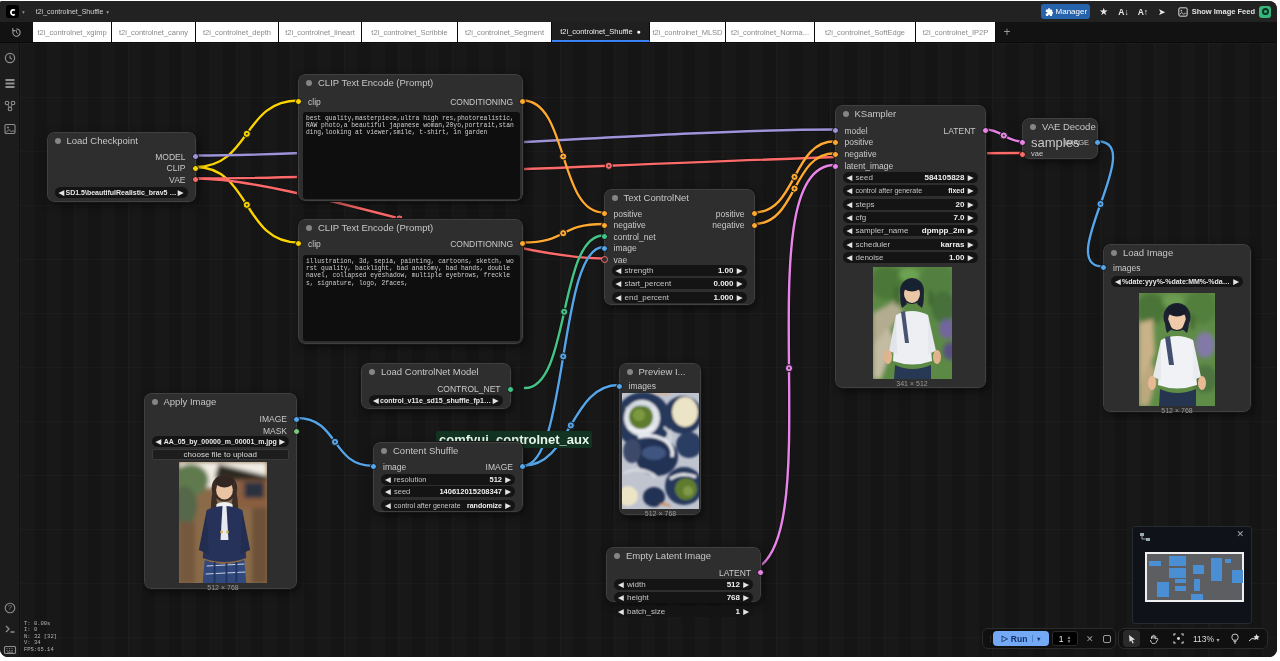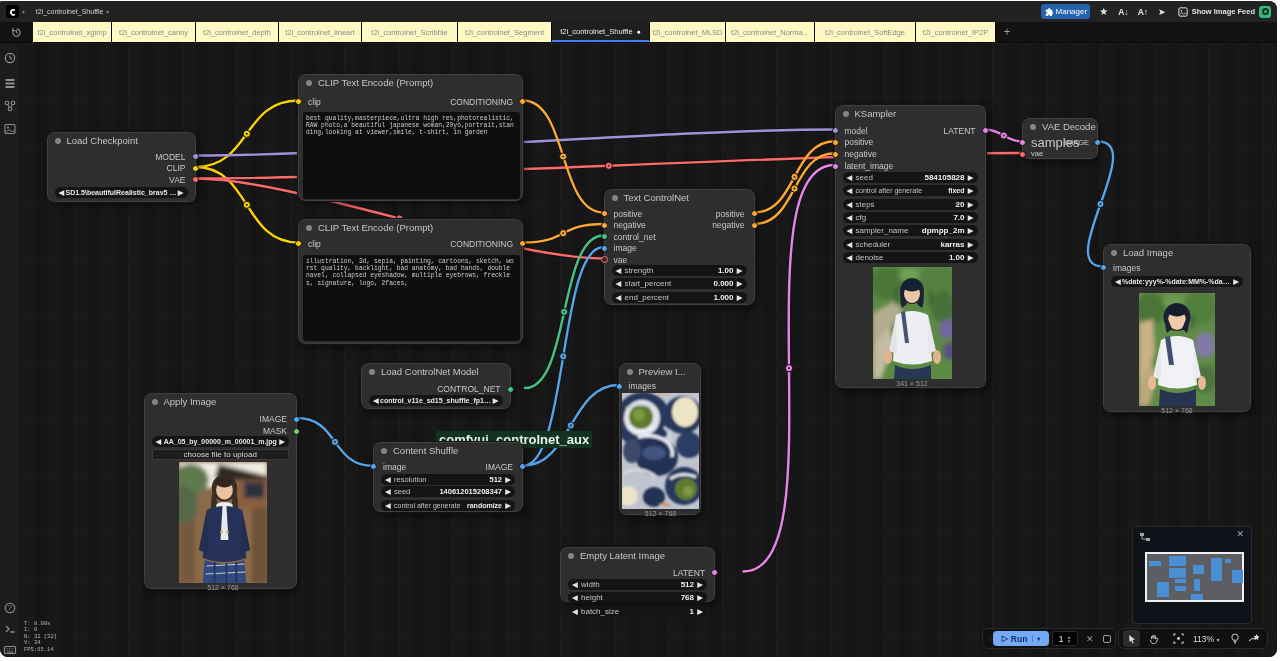--- a/index.html
+++ b/index.html
@@ -18,21 +18,21 @@
 .sl{position:absolute;font-size:8.5px;color:#c9c9c9;white-space:nowrap;line-height:8px}
 .w{position:absolute;left:7px;right:7px;height:11px;background:#141414;border-radius:6px;font-size:8px;line-height:11px;color:#c4c4c4;white-space:nowrap;overflow:hidden}
 .w .al{position:absolute;left:4px;top:0px;font-size:7.5px;color:#e4e4e4}
 .w .ar{position:absolute;right:4px;top:0px;font-size:7.5px;color:#e4e4e4}
 .w .l{position:absolute;left:13px}
 .w .v{position:absolute;right:13px;color:#efefef;font-weight:bold}
 .w .c{position:absolute;left:11px;right:11px;text-align:center;color:#e8e8e8;font-weight:bold;font-size:7px;overflow:hidden;text-overflow:ellipsis;white-space:nowrap}
 .ta{position:absolute;background:#0e0e0e;border-radius:3px;color:#cfcfcf;font-family:"Liberation Mono",monospace;font-size:6.3px;line-height:7.2px;padding:3px 3px;overflow:hidden;word-break:break-all;z-index:3}
 .cap{position:absolute;font-size:7px;color:#9a9a9a;text-align:center;line-height:8px}
 .img{position:absolute;z-index:3;overflow:hidden}
-.tab{height:100%;display:flex;align-items:center;justify-content:center;font-size:7.5px;color:#8a8a8a;background:#fef9c3;border-right:1px solid #0a0a0a;white-space:nowrap;overflow:hidden;padding:0 4px;position:relative}
+.tab{height:100%;display:flex;align-items:center;justify-content:center;font-size:7.5px;color:#8a8a8a;background:#ffffff;border-right:1px solid #0a0a0a;white-space:nowrap;overflow:hidden;padding:0 4px;position:relative}
 .tab.act{background:#1f1f1f;color:#ececec;border-bottom:2px solid #3b82f6}
 </style></head><body>
 <div id="app">
 
 <div id="menubar">
 <div style="width:13px;height:13px;background:#000;border-radius:3px;margin-left:6px;position:relative">
  <svg width="13" height="13" viewBox="0 0 16 16">
           <path d="M11.5 4.6 C10 3.2 7 3.4 5.8 5.2 C4.6 7 4.8 9.8 6.4 11.2 C8 12.6 10.4 12.4 11.6 11.2 L10 9.4 C9.4 10 8.4 10.1 7.8 9.5 C7 8.7 7 7.2 7.8 6.4 C8.5 5.7 9.6 5.8 10.2 6.4 Z" fill="#fff"></path>
         </svg>
 </div>
@@ -373,21 +373,21 @@
 <circle cx="6" cy="103" r="10" fill="#ece4c6"></circle>
 <ellipse cx="32" cy="104" rx="11" ry="10" fill="#223055"></ellipse>
 <path d="M36 112 Q44 106 50 114" fill="#c89a80"></path>
 <path d="M16 44 Q32 40 44 48 Q52 54 50 64" stroke="#e8eaf0" stroke-width="3.5" fill="none"></path>
 <path d="M2 80 Q20 72 34 84" stroke="#d4d8df" stroke-width="3" fill="none"></path>
 <path d="M42 34 Q50 40 48 50" stroke="#cfd4dd" stroke-width="2.5" fill="none"></path>
 </g>
           </svg></div>
         <div class="cap" style="left:41.0px;top:146.5px;width:120px;margin-left:-60px">512 × 768</div>
       </div>
-<div class="node" style="left:540px;top:504.0px;width:155.0px;height:55px">
+<div class="node" style="left:586px;top:504.0px;width:155.0px;height:55px">
         <div class="nd"></div>
         <div class="nt">Empty Latent Image</div>
         <div class="port" style="right:-4px;top:21.0px;background:#e985e9"></div>
         <div class="sl" style="right:9px;top:20.5px">LATENT</div>
         <div class="w" style="top:31.3px;font-size:8px">
           <span class="al">◀</span>
           <span class="l">width</span>
           <span class="v">512</span>
           <span class="ar">▶</span>
         </div>

